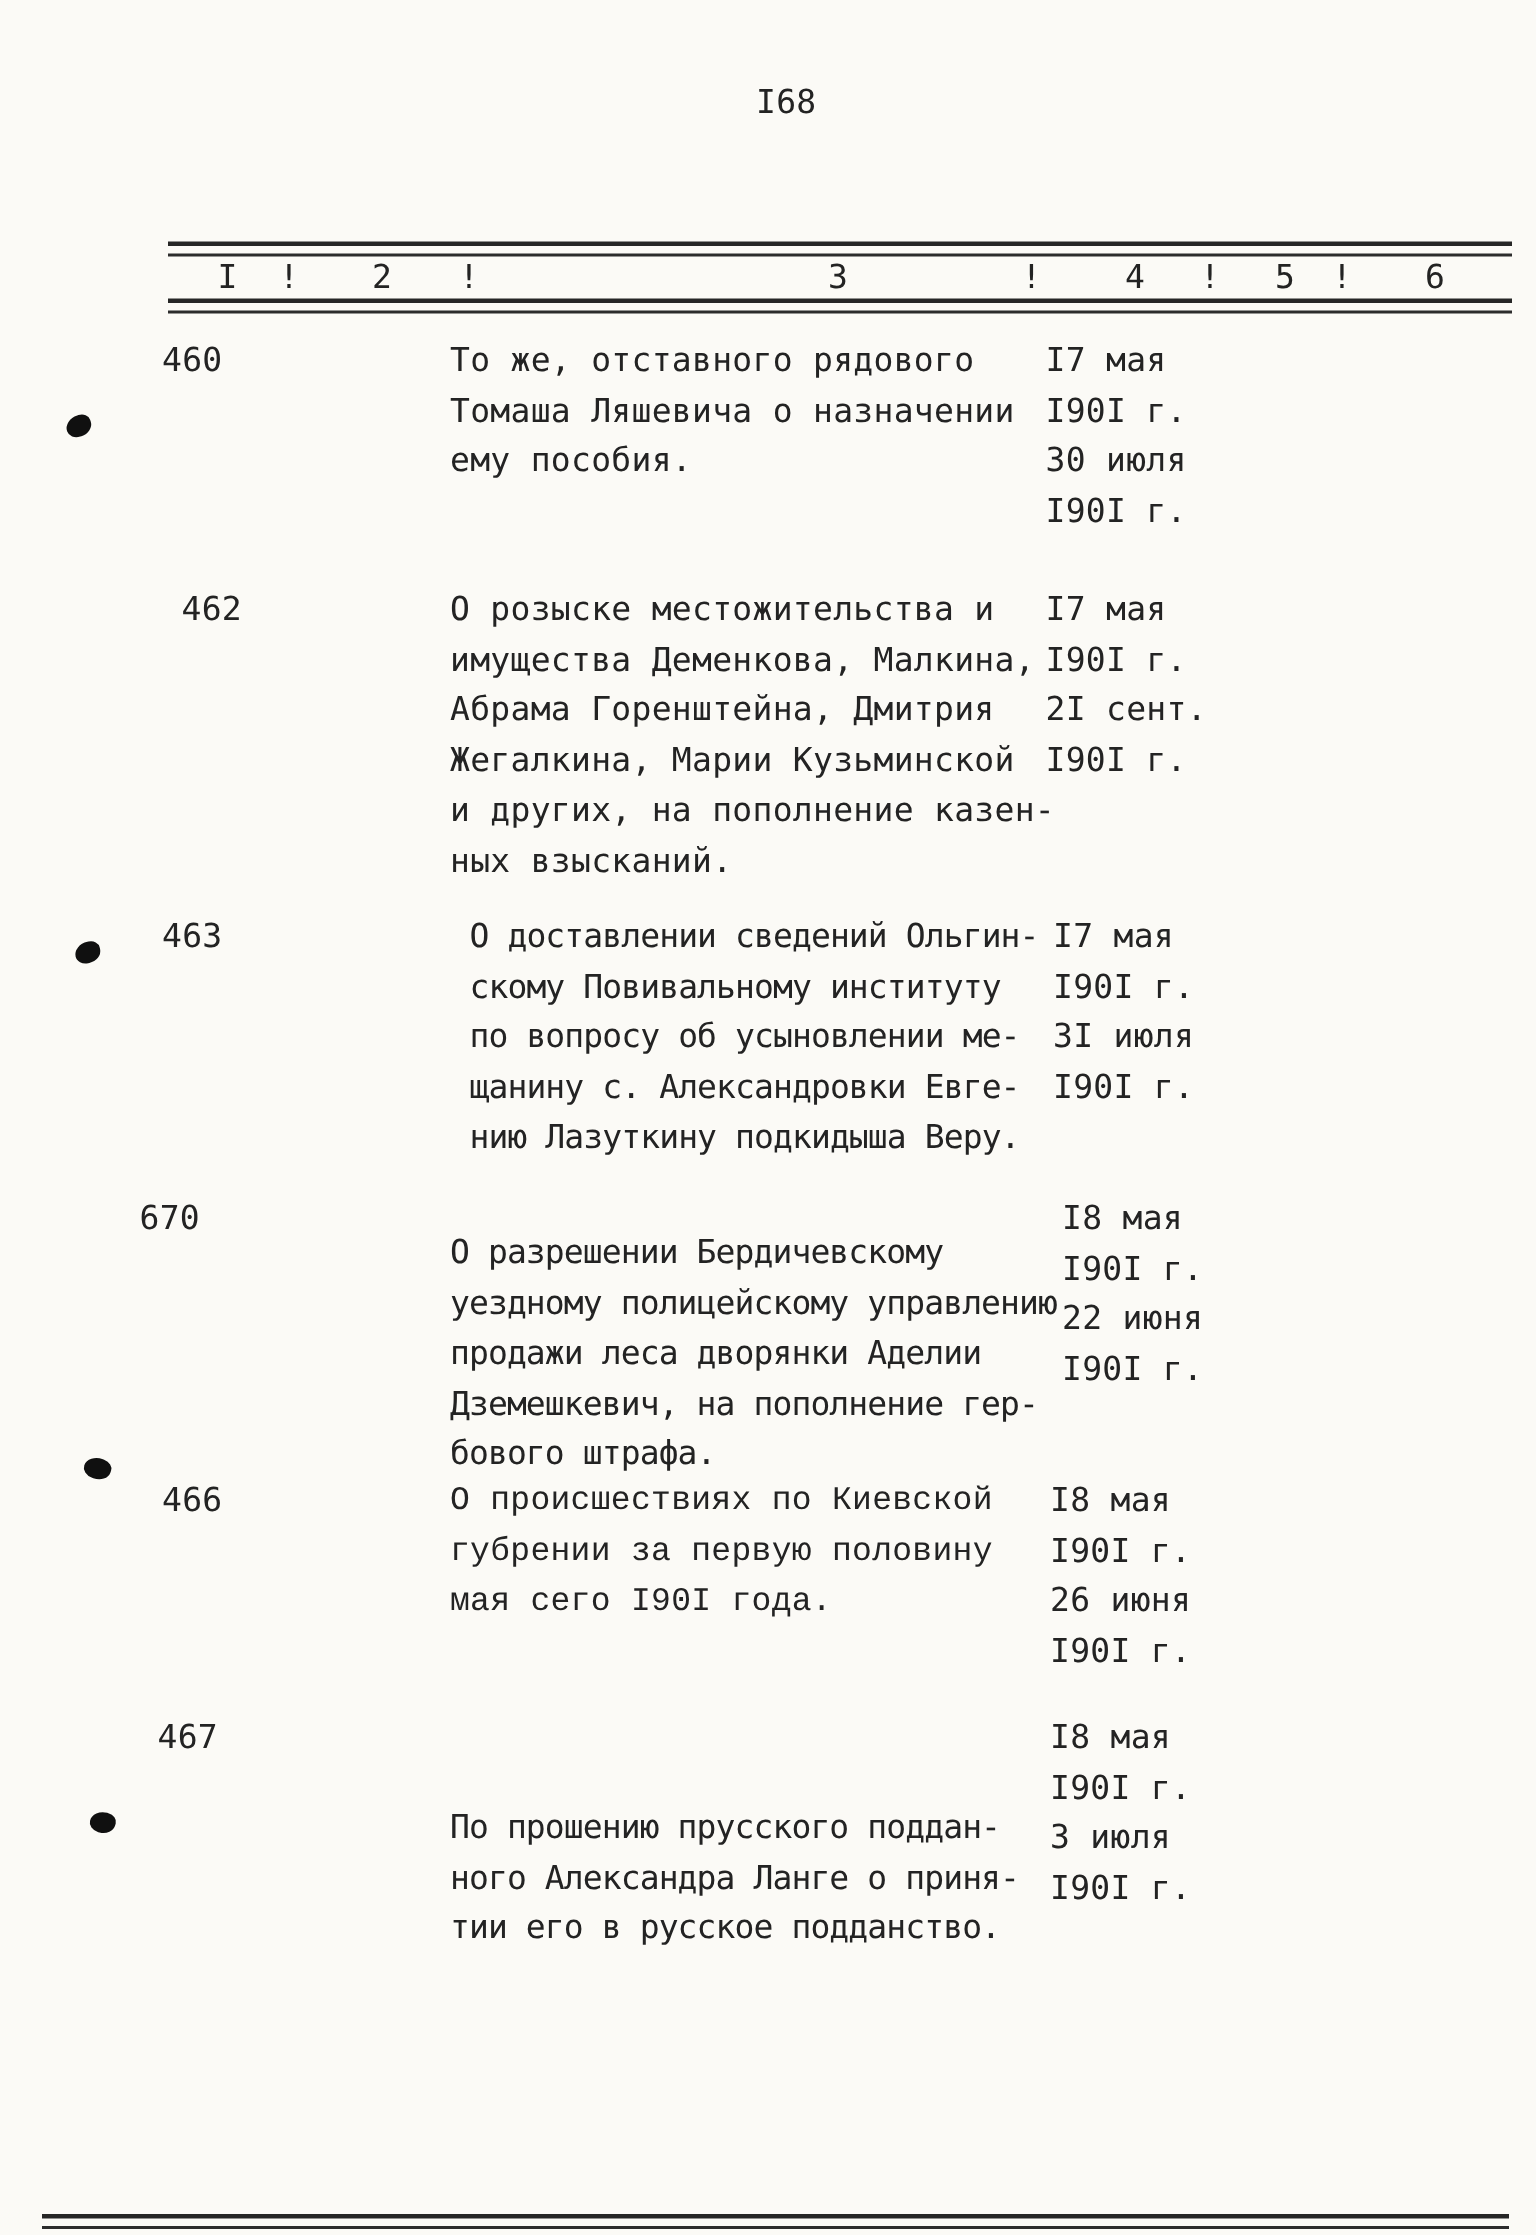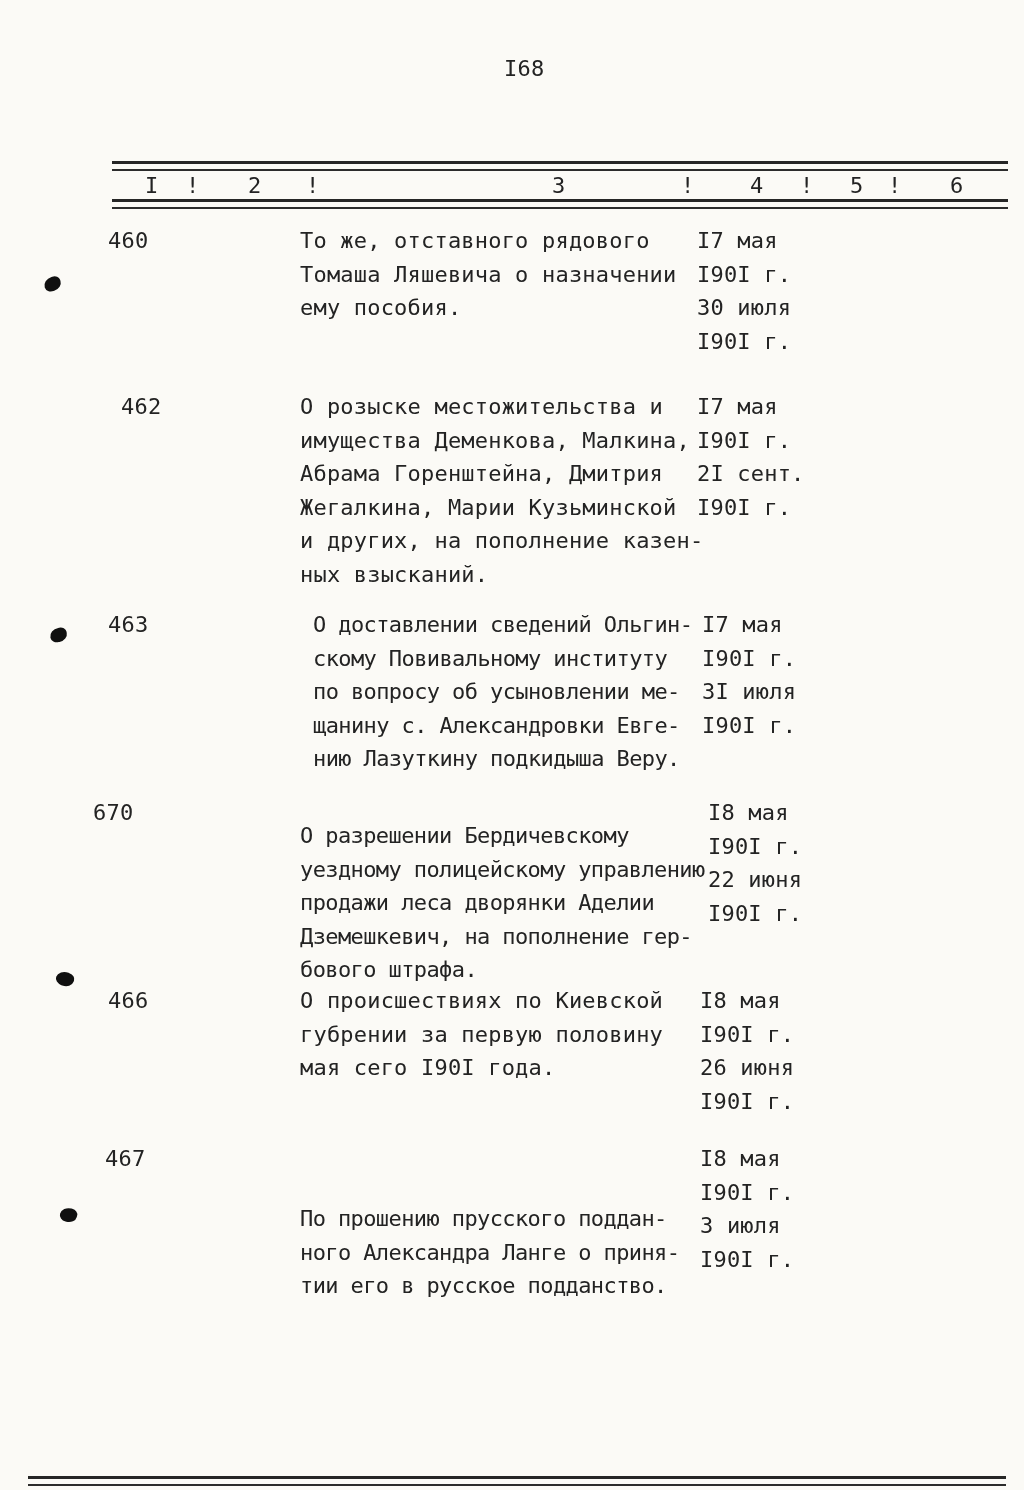--- a/index.html
+++ b/index.html
@@ -103,21 +103,21 @@
 бового штрафа.</div>
     <div class="abs txt" style="left:93px;top:796px;">670</div>
     <div class="abs txt" style="left:708px;top:796px;">I8 мая
 I90I г.
 22 июня
 I90I г.</div>
   </div>
 
   <div>
     <div class="abs txt" style="left:108px;top:984px;">466</div>
-    <div class="abs txt" style="left:300px;top:984px;">О происшествиях по Киевской
+    <div class="abs txt" style="left:300px;top:984px;font-family:Liberation Mono, monospace;">О происшествиях по Киевской
 губрении за первую половину
 мая сего I90I года.</div>
     <div class="abs txt" style="left:700px;top:984px;">I8 мая
 I90I г.
 26 июня
 I90I г.</div>
   </div>
 
   <div>
     <div class="abs txt" style="left:105px;top:1142px;">467</div>

